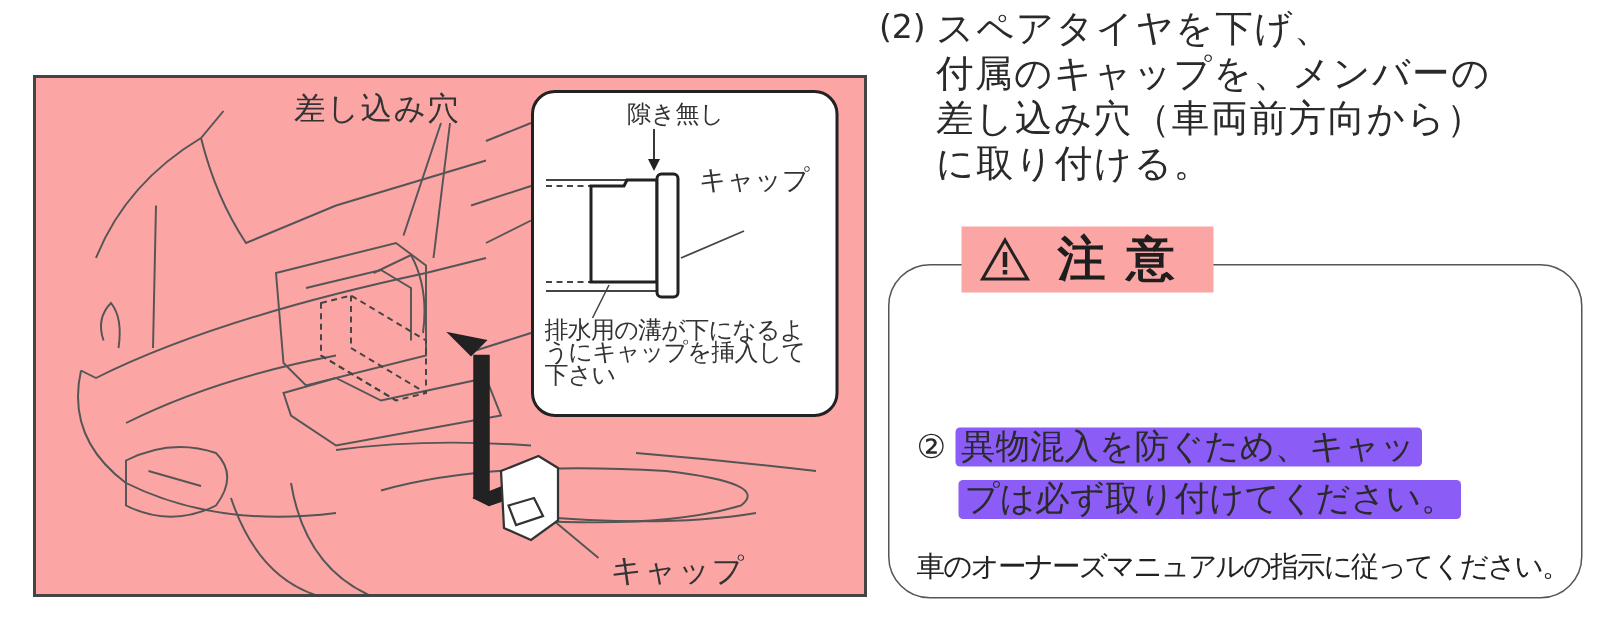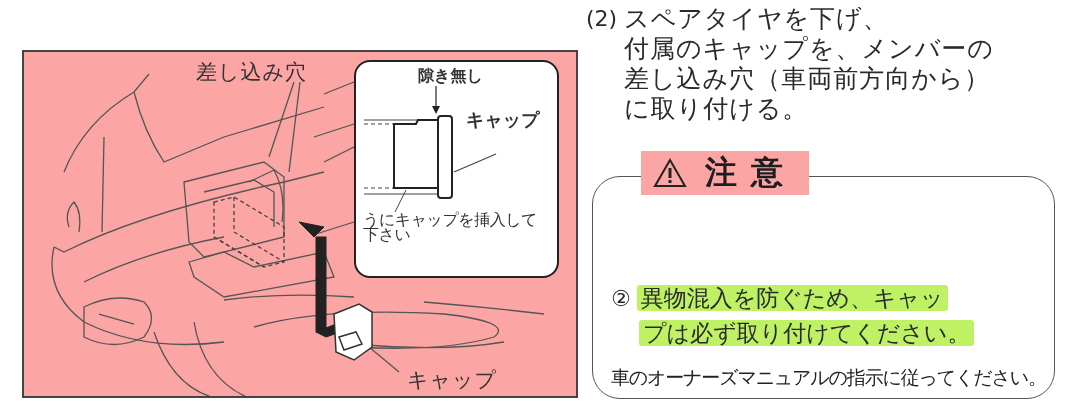--- a/index.html
+++ b/index.html
@@ -8,21 +8,21 @@
 
   .illus { position: absolute; left: 22px; top: 50px; width: 556px; height: 348px;
            border: 2px solid #444; box-sizing: border-box; background: #fca5a5; overflow: hidden; }
   .illus svg.drawing { position: absolute; left: 0; top: 0; }
   .lbl { position: absolute; font-size: 21px; color: #333; white-space: nowrap; letter-spacing: 1px; }
   .lbl-hole { left: 172px; top: 6px; }
   .lbl-cap-bottom { left: 383px; top: 314px; }
 
   .inset { position: absolute; left: 330px; top: 8px; width: 205px; height: 218px;
            border: 2.5px solid #222; border-radius: 16px; background: #fff; box-sizing: border-box; }
-  .inset .lbl { font-size: 16px; letter-spacing: 0; font-weight: bold; }
+  .inset .lbl { font-size: 16px; letter-spacing: 0; }
   .lbl-gap { left: 62px; top: 4px; }
   .lbl-cap-inset { left: 110px; top: 46px; font-size: 18px !important; }
   .inset-note { position: absolute; left: 7px; top: 150px; width: 195px; font-size: 16px;
                 line-height: 15px; color: #333; letter-spacing: -0.5px; }
 
   .step { position: absolute; left: 586px; top: 4px; width: 480px; font-size: 25px; line-height: 30px; color: #2a2a2a; }
   .step .num { position: absolute; left: 0; top: 0; font-size: 22px; }
   .step .lines { margin-left: 38px; }
   .step .lines div { white-space: nowrap; letter-spacing: 1px; }
 
@@ -30,21 +30,21 @@
              border: 1.5px solid #555; border-radius: 28px; box-sizing: border-box; }
   .caution-title { position: absolute; left: 48px; top: -26px; background: #fca5a5; padding: 0 12px;
                    display: flex; align-items: center; gap: 18px; }
   .caution-title .warn svg { display: block; }
   .caution-title .title-text { font-size: 32px; font-weight: bold; letter-spacing: 14px; color: #1e1e1e; }
   .c-item { position: absolute; left: 18px; font-size: 23px; line-height: 30px; color: #2a2a2a; white-space: nowrap; }
   .c-item .circ { font-size: 22px; margin-right: 6px; }
   .c1 { top: 26px; }
   .c1 .l2 { padding-left: 40px; }
   .c2 { top: 106px; }
-  .c2 .hl { background: #bef264; border-radius: 3px; padding: 0 4px; text-align: center; }
+  .c2 .hl { background: #8b5cf6; border-radius: 3px; padding: 0 4px; text-align: center; }
   .c2 .l2 { padding-left: 28px; margin-top: 4px; }
   .c-foot { position: absolute; left: 18px; top: 188px; font-size: 19px; color: #222;
             letter-spacing: -1.2px; white-space: nowrap; }
 </style>
 </head>
 <body>
 
 <div class="illus">
   <svg class="drawing" width="556" height="348" viewBox="0 0 556 348">
     <g fill="none" stroke="#555" stroke-width="1.3">
@@ -118,20 +118,21 @@
         <path d="M38 62 L60 62 L62 58 L82 58 L82 126 L38 126 Z"></path>
         <rect x="82" y="54" width="14" height="82" rx="3"></rect>
       </g>
       <line x1="80" y1="24" x2="80" y2="48" stroke="#222" stroke-width="1.2"></line>
       <polygon points="76,44 84,44 80,52" fill="#222"></polygon>
       <line x1="50" y1="128" x2="38" y2="152" stroke="#444" stroke-width="1"></line>
     </svg>
     <span class="lbl lbl-gap">隙き無し</span>
     <span class="lbl lbl-cap-inset">キャップ</span>
     <div class="inset-note">
+      <div>排水用の溝が下になるよ</div>
       <div>うにキャップを挿入して</div>
       <div>下さい</div>
     </div>
   </div>
 </div>
 
 <div class="step">
   <span class="num">(2)</span>
   <div class="lines">
     <div>スペアタイヤを下げ、</div>

